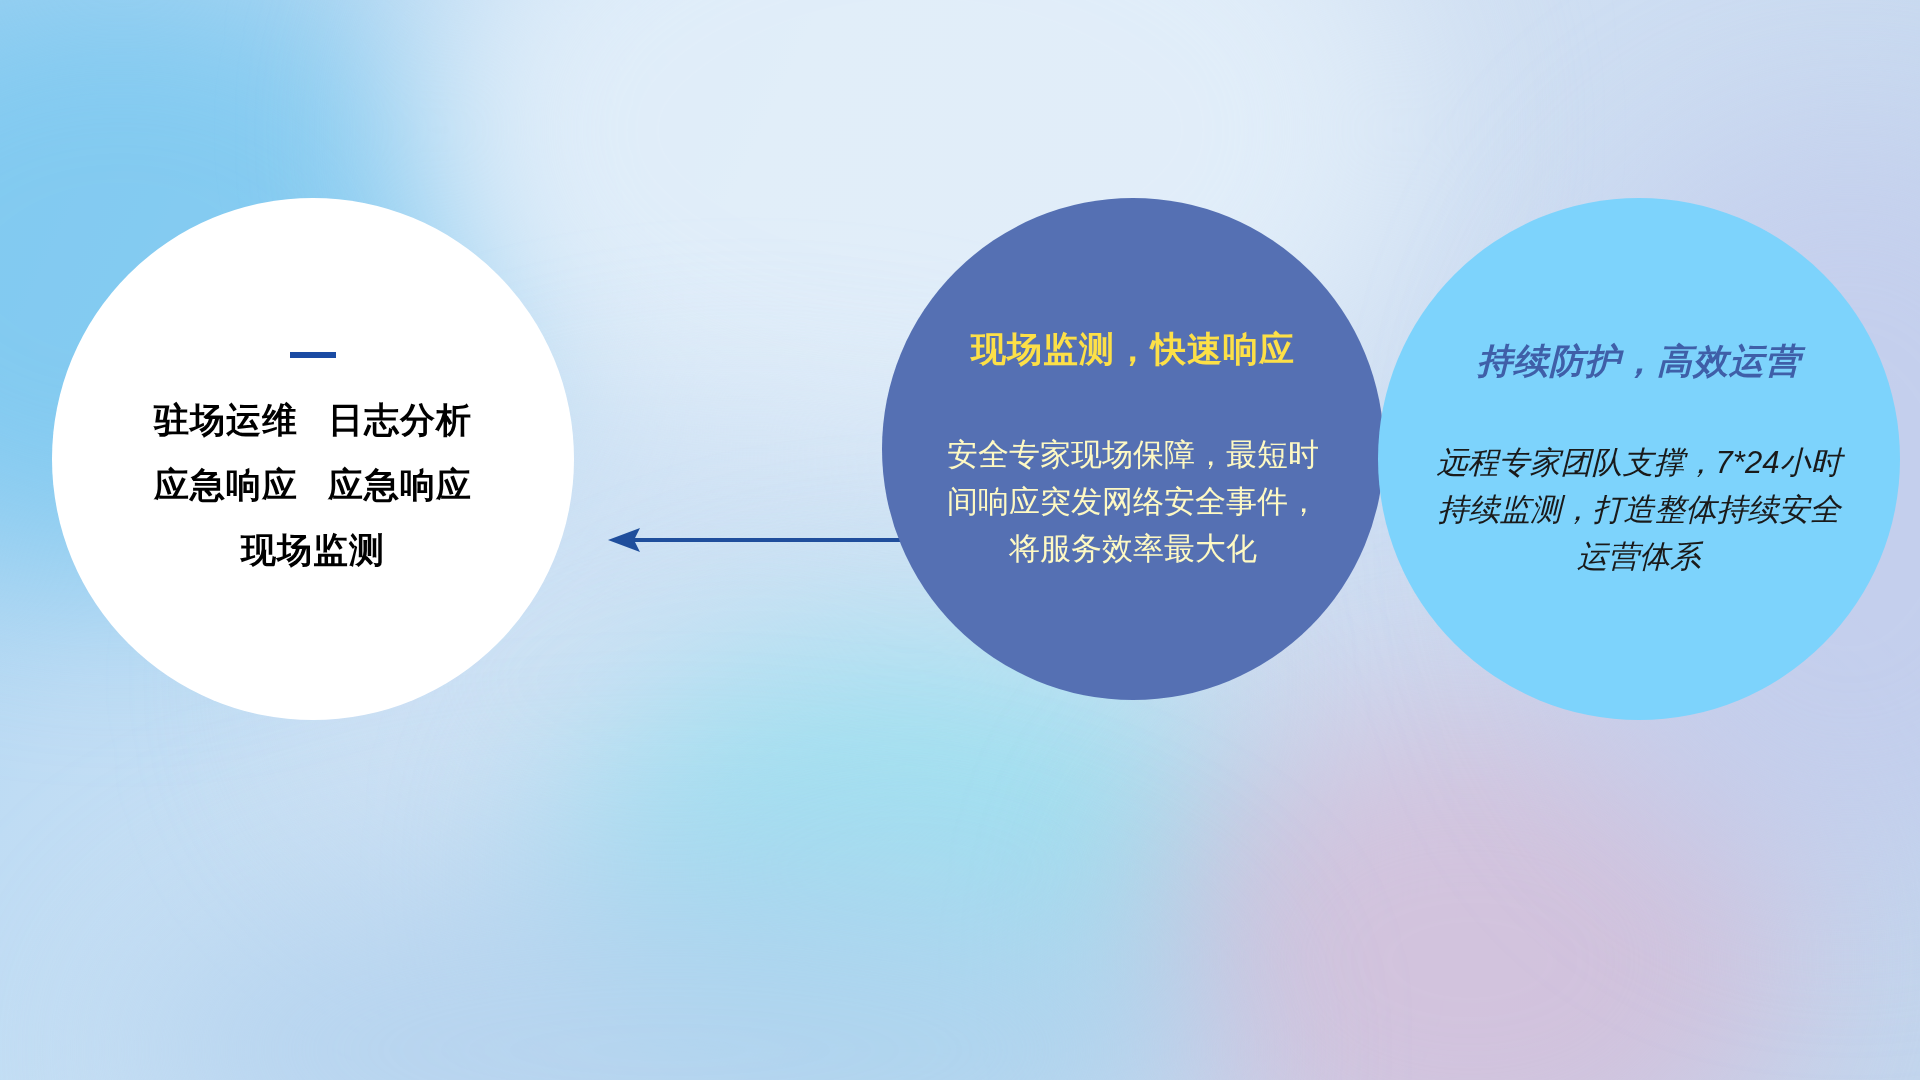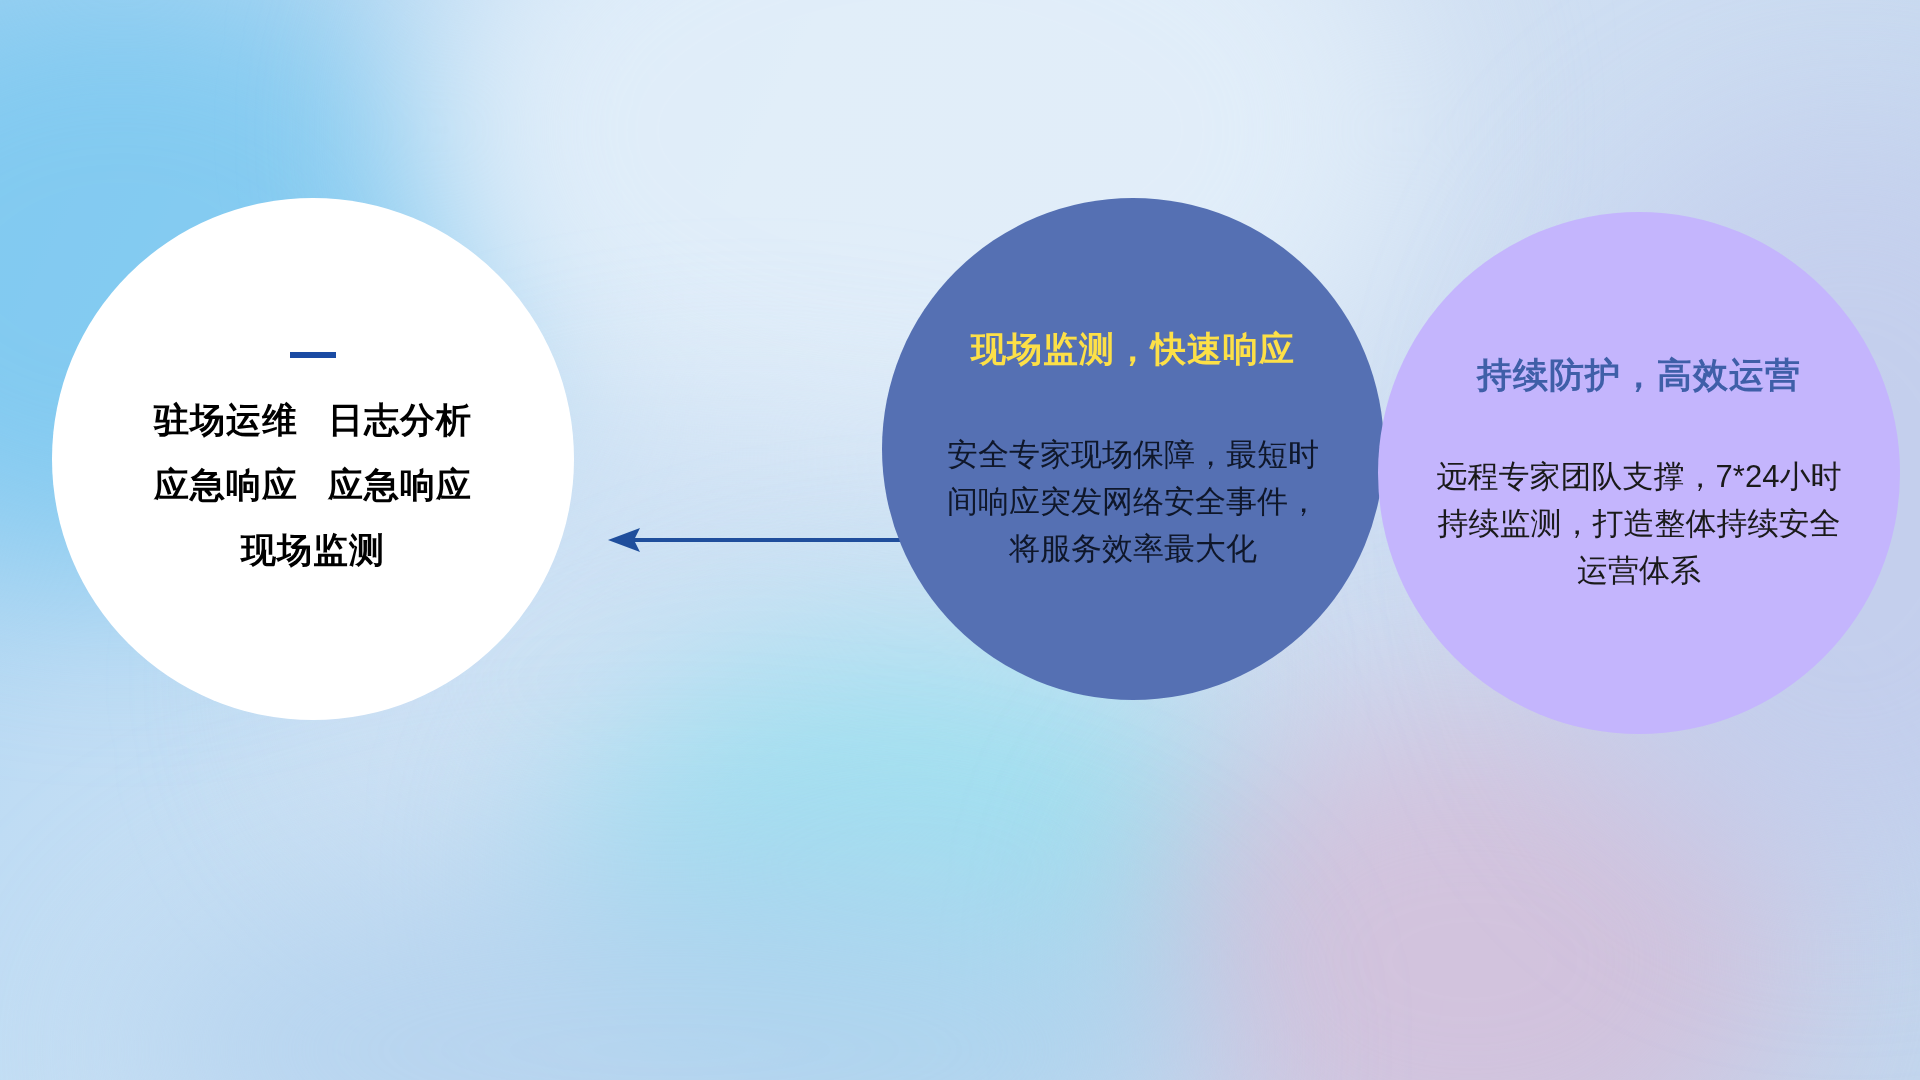--- a/index.html
+++ b/index.html
@@ -130,33 +130,34 @@
   #circle-blue .circle-title {
     font-size: 35px;
     font-weight: bold;
     color: #fde047;
     letter-spacing: 1px;
     margin-bottom: 58px;
     white-space: nowrap;
   }
   #circle-blue .circle-body {
     font-size: 31px;
-    color: #0f172a;
+    color: #fef9c3;
     line-height: 1.52;
     max-width: 380px;
   }
 
   #circle-right {
     left: 1378px;
-    top: 212px;
+    top: 198px;
     width: 522px;
     height: 522px;
-    background: #c4b5fd;
+    background: #7dd3fc;
     z-index: 5;
     padding: 0 34px;
+    font-style: italic;
   }
   #circle-right .circle-title {
     font-size: 35px;
     font-weight: bold;
     color: #3f5fa8;
     letter-spacing: 1px;
     margin-bottom: 54px;
     white-space: nowrap;
   }
   #circle-right .circle-body {

